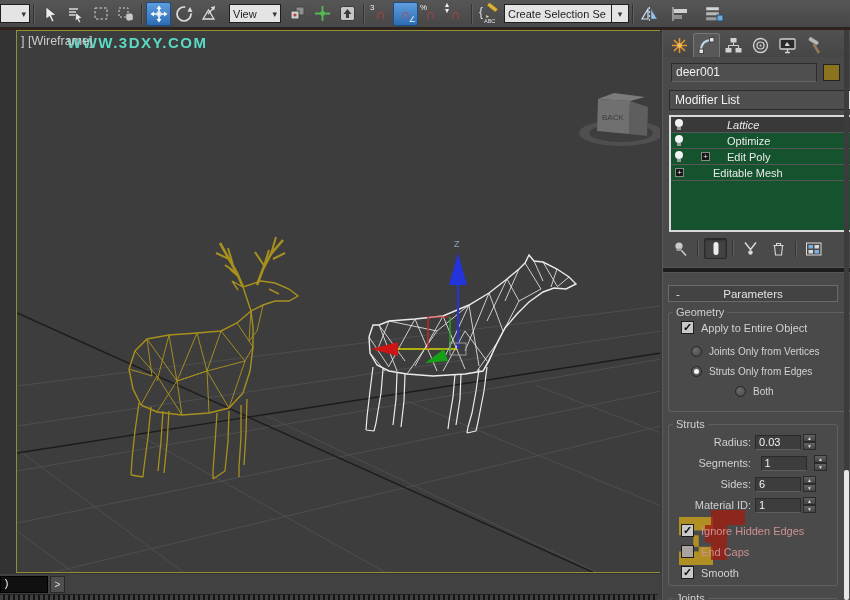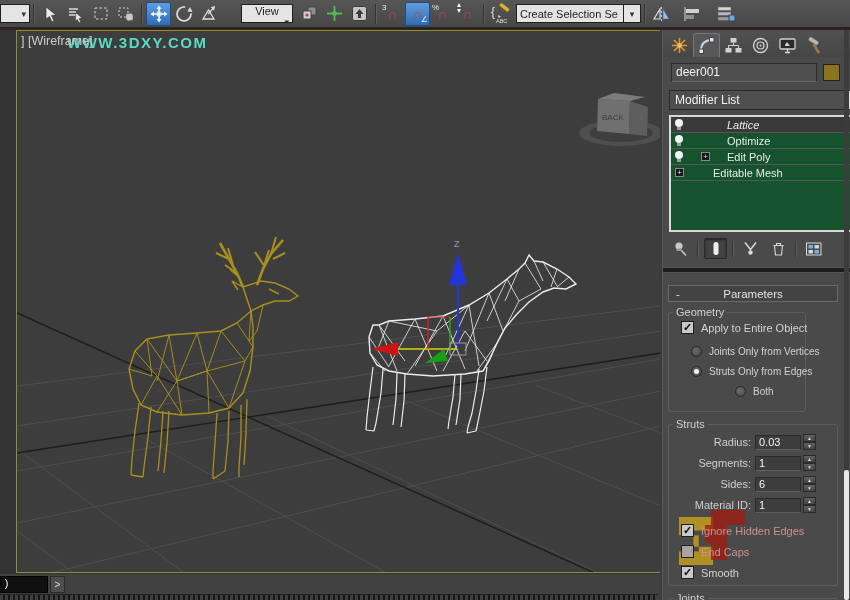--- a/index.html
+++ b/index.html
@@ -63,21 +63,21 @@
   .st-btn.pressed{border:1px solid #2a2a2a;border-radius:2px;background:#424242;box-shadow:inset 0 1px 2px #222;}
   .st-sep{width:2px;height:16px;border-left:1px solid #333;border-right:1px solid #5f5f5f;}
   .divider{position:absolute;left:0;top:237px;width:187px;height:6px;background:#1d1d1d;
     border-top:1px solid #555;border-bottom:1px solid #555;}
   .rollout-hdr{position:absolute;left:5px;top:255px;width:170px;height:17px;background:#434343;
     border:1px solid #6a6a6a;color:#e2e2e2;font-size:11.5px;display:flex;align-items:center;}
   .rollout-hdr .minus{position:absolute;left:7px;}
   .rollout-hdr .ttl{width:100%;text-align:center;}
   fieldset{position:absolute;border:1px solid #5f5f5f;border-radius:3px;margin:0;padding:0;}
   fieldset legend{color:#cfcfcf;font-size:11px;margin-left:4px;padding:0 3px;}
-  .fs-geom{left:5px;top:276px;width:138px;height:106px;}
+  .fs-geom{left:5px;top:276px;width:183px;height:106px;}
   .fs-struts{left:5px;top:388px;width:170px;height:168px;}
   .fs-joints{left:5px;top:562px;width:170px;height:30px;}
   .chk-row{position:absolute;display:flex;align-items:center;gap:7px;color:#d2d2d2;font-size:11px;}
   .chk{width:13px;height:13px;background:#c9c9c9;border:1px solid #1e1e1e;display:flex;
     align-items:center;justify-content:center;color:#111;font-size:11px;font-weight:bold;flex:0 0 auto;}
   .chk.off{background:#a9a49e;}
   .radio-row{position:absolute;display:flex;align-items:center;gap:7px;color:#d2d2d2;font-size:10px;}
   .radio{width:11px;height:11px;border-radius:50%;border:1px solid #262626;
     background:radial-gradient(circle at 40% 35%,#6c6c6c,#454545);display:flex;align-items:center;justify-content:center;flex:0 0 auto;}
   .radio .dot{width:5px;height:5px;border-radius:50%;background:#f5f5f5;}
@@ -153,21 +153,21 @@
         <polygon points="16,3 18.5,8 13.5,7.4" fill="#dedede"></polygon>
       </svg>
   </div>
   <div class="tb-btn">
     <svg width="19" height="19">
         <polygon points="4,15 15,15 9.5,6" fill="none" stroke="#dedede" stroke-width="1.3"></polygon>
         <path d="M9,10 L15,3.5" stroke="#dedede" stroke-width="1.2"></path>
         <polygon points="16,2 11.8,3.2 15.2,6.4" fill="#dedede"></polygon>
       </svg>
   </div>
-  <div class="tb-dd" style="width:52px;margin-left:20px;flex-direction:column;">
+  <div class="tb-dd" style="width:52px;margin-left:8px;">
     <span>View</span>
     <span class="chev">▾</span>
   </div>
   <div class="tb-btn" style="margin-left:4px;">
     <svg width="19" height="19">
         <rect x="8" y="3" width="8" height="8" fill="#8e8e8e" stroke="#444"></rect>
         <rect x="3" y="7" width="8" height="8" fill="#cfcfcf" stroke="#444"></rect>
         <circle cx="7" cy="11" r="1.6" fill="#c23b3b"></circle>
       </svg>
   </div>
@@ -471,21 +471,21 @@
   <div class="logo-r"></div>
 
   <div class="spin-row" style="top:404px;">
     <span class="spin-lbl">Radius:</span>
     <span class="spin-field">0.03</span>
     <span class="spin-btns">
         <span>▲</span>
         <span>▼</span>
       </span>
   </div>
-  <div class="spin-row" style="top:425px;">
+  <div class="spin-row" style="top:425px;justify-content:space-between;">
     <span class="spin-lbl">Segments:</span>
     <span class="spin-field">1</span>
     <span class="spin-btns">
         <span>▲</span>
         <span>▼</span>
       </span>
   </div>
   <div class="spin-row" style="top:446px;">
     <span class="spin-lbl">Sides:</span>
     <span class="spin-field">6</span>

